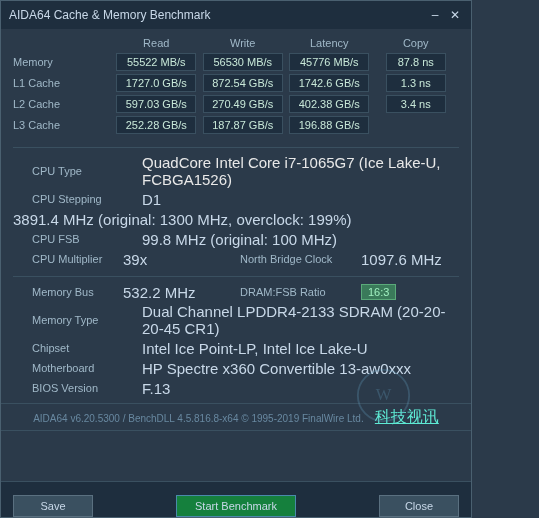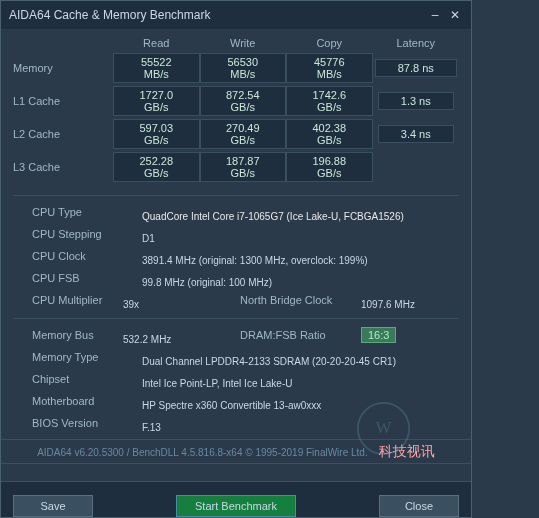--- a/index.html
+++ b/index.html
@@ -86,21 +86,21 @@
     }
     .bench-cell {
       display: flex;
       justify-content: center;
     }
     .bench-value {
       background: #1e2e3e;
       border: 1px solid #3a5060;
       color: #c8e8d8;
       font-size: 11px;
-      padding: 2px 22px;
+      padding: 2px 8px;
       min-width: 80px;
       text-align: center;
     }
     .bench-value.latency {
       min-width: 60px;
     }
 
     .divider {
       height: 1px;
       background: #3a5060;
@@ -118,23 +118,22 @@
     }
     .info-label {
       color: #a0b8c8;
       font-size: 11px;
       width: 110px;
       flex-shrink: 0;
       margin-left: 19px;
     }
     .info-value {
       color: #c8d8e8;
-      font-size: 10px;
+      font-size: 15px;
       flex: 1;
-      margin-top: 9px;
     }
     .info-value.highlight {
       color: #e8e8e8;
     }
 
     .info-row-split {
       display: grid;
       grid-template-columns: 110px 1fr 140px 1fr;
       margin-bottom: 2px;
       align-items: center;
@@ -206,22 +205,22 @@
       <button class="title-btn">✕</button>
     </div>
   </div>
 
   <div class="content">
     <div class="benchmark-table">
       <div class="table-header">
         <span></span>
         <span>Read</span>
         <span>Write</span>
+        <span>Latency</span>
         <span>Copy</span>
-        <span>Latency</span>
       </div>
 
       <div class="bench-row">
         <span class="bench-label">Memory</span>
         <div class="bench-cell">
           <span class="bench-value">55522 MB/s</span>
         </div>
         <div class="bench-cell">
           <span class="bench-value">56530 MB/s</span>
         </div>
@@ -284,21 +283,20 @@
     <div class="info-section">
       <div class="info-row">
         <span class="info-label">CPU Type</span>
         <span class="info-value highlight">QuadCore Intel Core i7-1065G7  (Ice Lake-U, FCBGA1526)</span>
       </div>
       <div class="info-row">
         <span class="info-label">CPU Stepping</span>
         <span class="info-value">D1</span>
       </div>
       <div class="info-row">
-        <span class="info-label">CPU Clock</span>
         <span class="info-value">3891.4 MHz  (original: 1300 MHz, overclock: 199%)</span>
       </div>
       <div class="info-row">
         <span class="info-label">CPU FSB</span>
         <span class="info-value">99.8 MHz  (original: 100 MHz)</span>
       </div>
       <div class="info-row-split">
         <span class="info-label">CPU Multiplier</span>
         <span class="info-value">39x</span>
         <span class="info-label">North Bridge Clock</span>
@@ -338,21 +336,21 @@
     <div class="footer-wrapper">
 
       <svg class="watermark-circle" viewBox="0 0 60 60" xmlns="http://www.w3.org/2000/svg">
         <circle cx="30" cy="30" r="28" fill="none" stroke="#6aaacc" stroke-width="2"></circle>
         <text x="30" y="35" text-anchor="middle" font-size="18" fill="#6aaacc" font-family="serif">W</text>
       </svg>
 
       <div class="footer-text">
         <span>AIDA64 v6.20.5300 / BenchDLL 4.5.816.8-x64  © 1995-2019 FinalWire Ltd.</span>
         &nbsp;&nbsp;
-        <span style="color:#fca5a5; font-size:14px;">科技视讯</span>
+        <span style="color:#5eead4; font-size:16px;text-decoration:underline;">科技视讯</span>
       </div>
     </div>
   </div>
 
   <div class="button-bar">
     <button class="action-btn">Save</button>
     <button class="action-btn primary">Start Benchmark</button>
     <button class="action-btn">Close</button>
   </div>
 </div>

